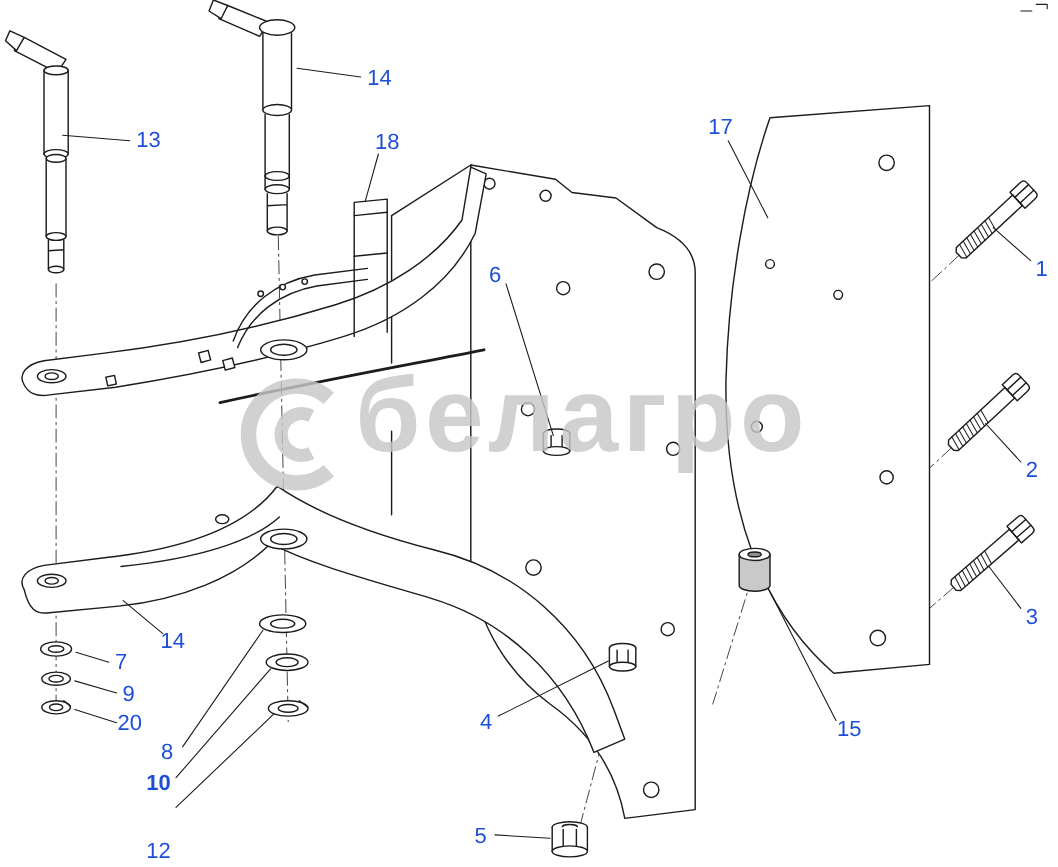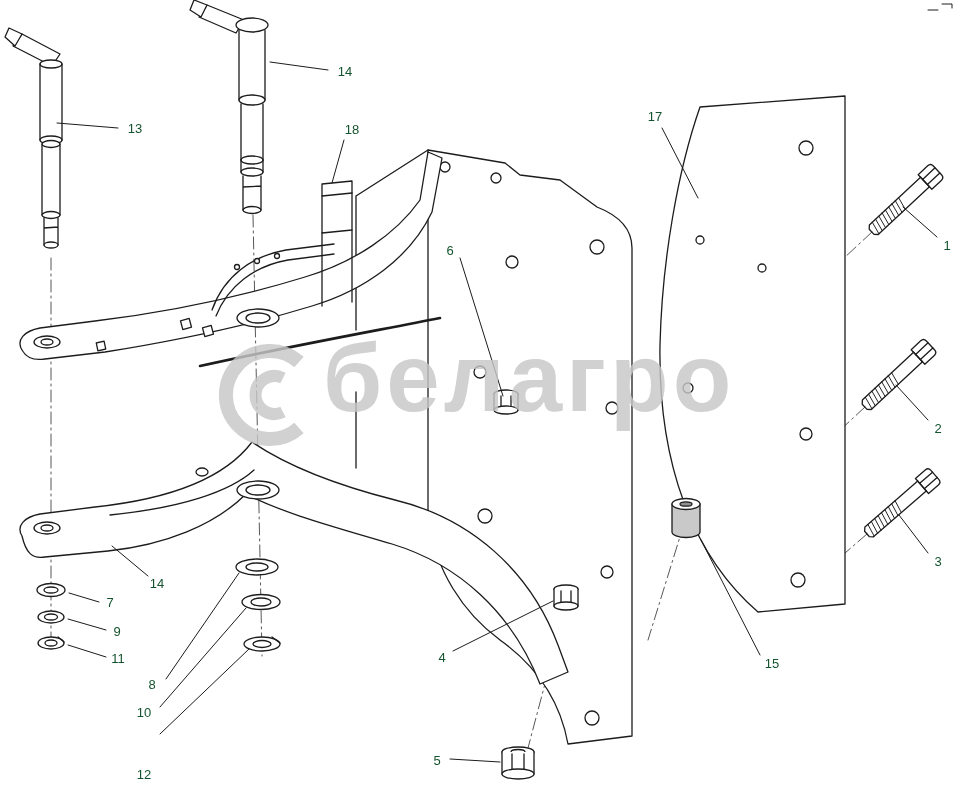--- a/index.html
+++ b/index.html
@@ -12,21 +12,21 @@
   .wm-logo{position:absolute;left:203px;top:330px;}
   .wm-brand{
     position:absolute;left:323px;top:330px;font-size:96px;font-weight:bold;
     color:#c7c7c7;letter-spacing:4px;line-height:1;
   }
   .wm-sub{
     position:absolute;left:340px;top:432px;font-size:24px;font-weight:bold;
     color:#c7c7c7;letter-spacing:6px;line-height:1;
   }
   .callout{
-    position:absolute;z-index:3;font-size:13px;color:#14532d;
+    position:absolute;z-index:3;font-size:20px;color:#1d4ed8;
     transform:translate(-50%,-50%);line-height:1;
   }
 </style>
 </head>
 <body>
 
 <div class="canvas">
 
   <svg class="drawing" width="962" height="788" viewBox="0 0 962 788">
     <defs>
@@ -264,22 +264,22 @@
 
   <div class="callout" style="left:947px;top:245px;">1</div>
   <div class="callout" style="left:938px;top:428px;">2</div>
   <div class="callout" style="left:938px;top:561px;">3</div>
   <div class="callout" style="left:442px;top:657px;">4</div>
   <div class="callout" style="left:437px;top:760px;">5</div>
   <div class="callout" style="left:450px;top:250px;">6</div>
   <div class="callout" style="left:110px;top:602px;">7</div>
   <div class="callout" style="left:152px;top:684px;">8</div>
   <div class="callout" style="left:117px;top:631px;">9</div>
-  <div class="callout" style="left:144px;top:712px;">10</div>
-  <div class="callout" style="left:118px;top:658px;">11</div>
+  <div class="callout" style="left:144px;top:712px;font-weight:bold;">10</div>
+  <div class="callout" style="left:118px;top:658px;">20</div>
   <div class="callout" style="left:144px;top:738px;margin-top:36px;">12</div>
   <div class="callout" style="left:135px;top:128px;text-align:center;">13</div>
   <div class="callout" style="left:345px;top:71px;">14</div>
   <div class="callout" style="left:772px;top:663px;">15</div>
   <div class="callout" style="left:157px;top:583px;">14</div>
   <div class="callout" style="left:655px;top:116px;">17</div>
   <div class="callout" style="left:352px;top:129px;">18</div>
 
 </div>
 

